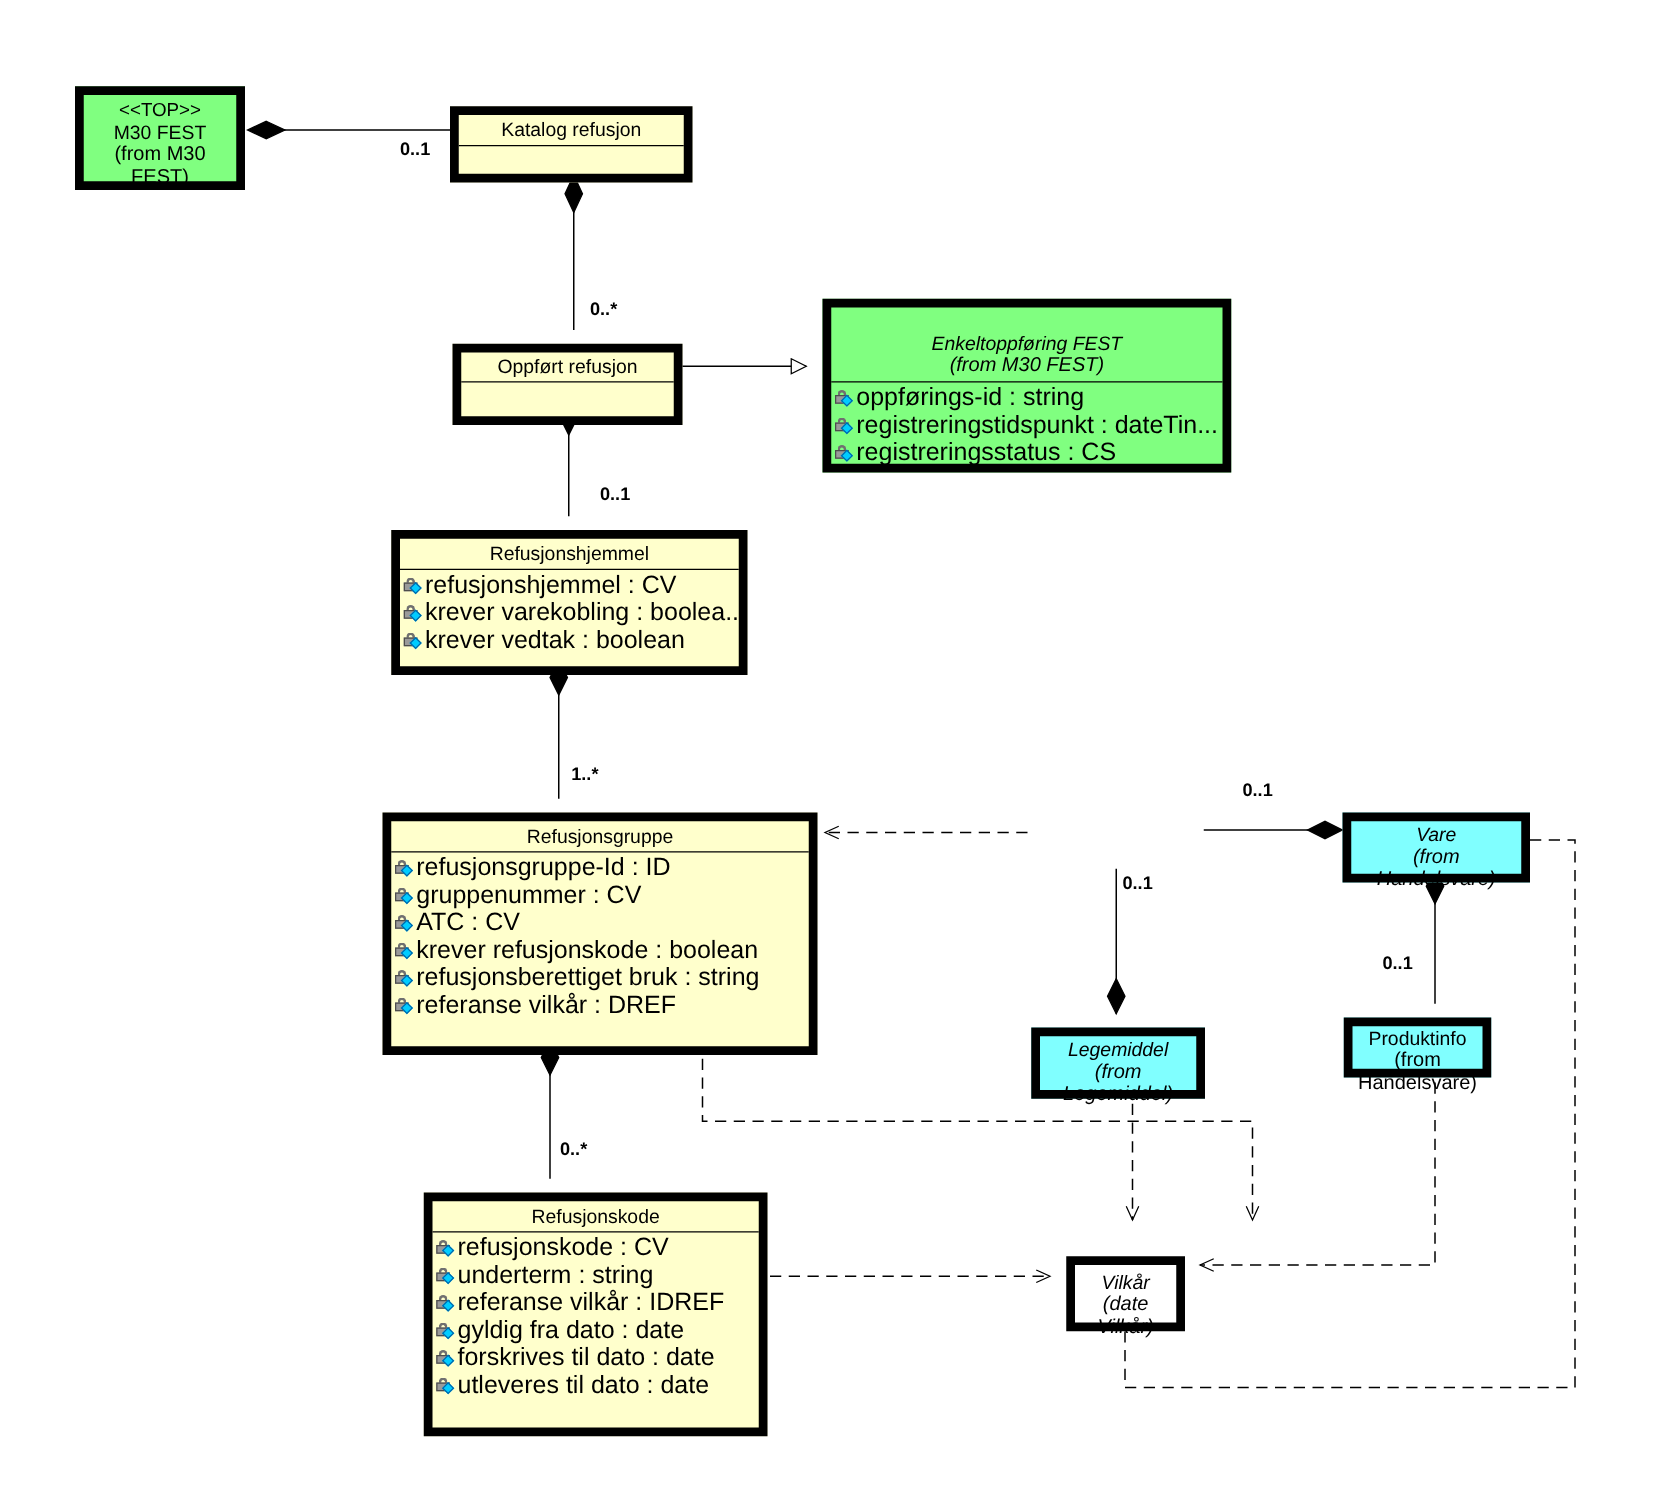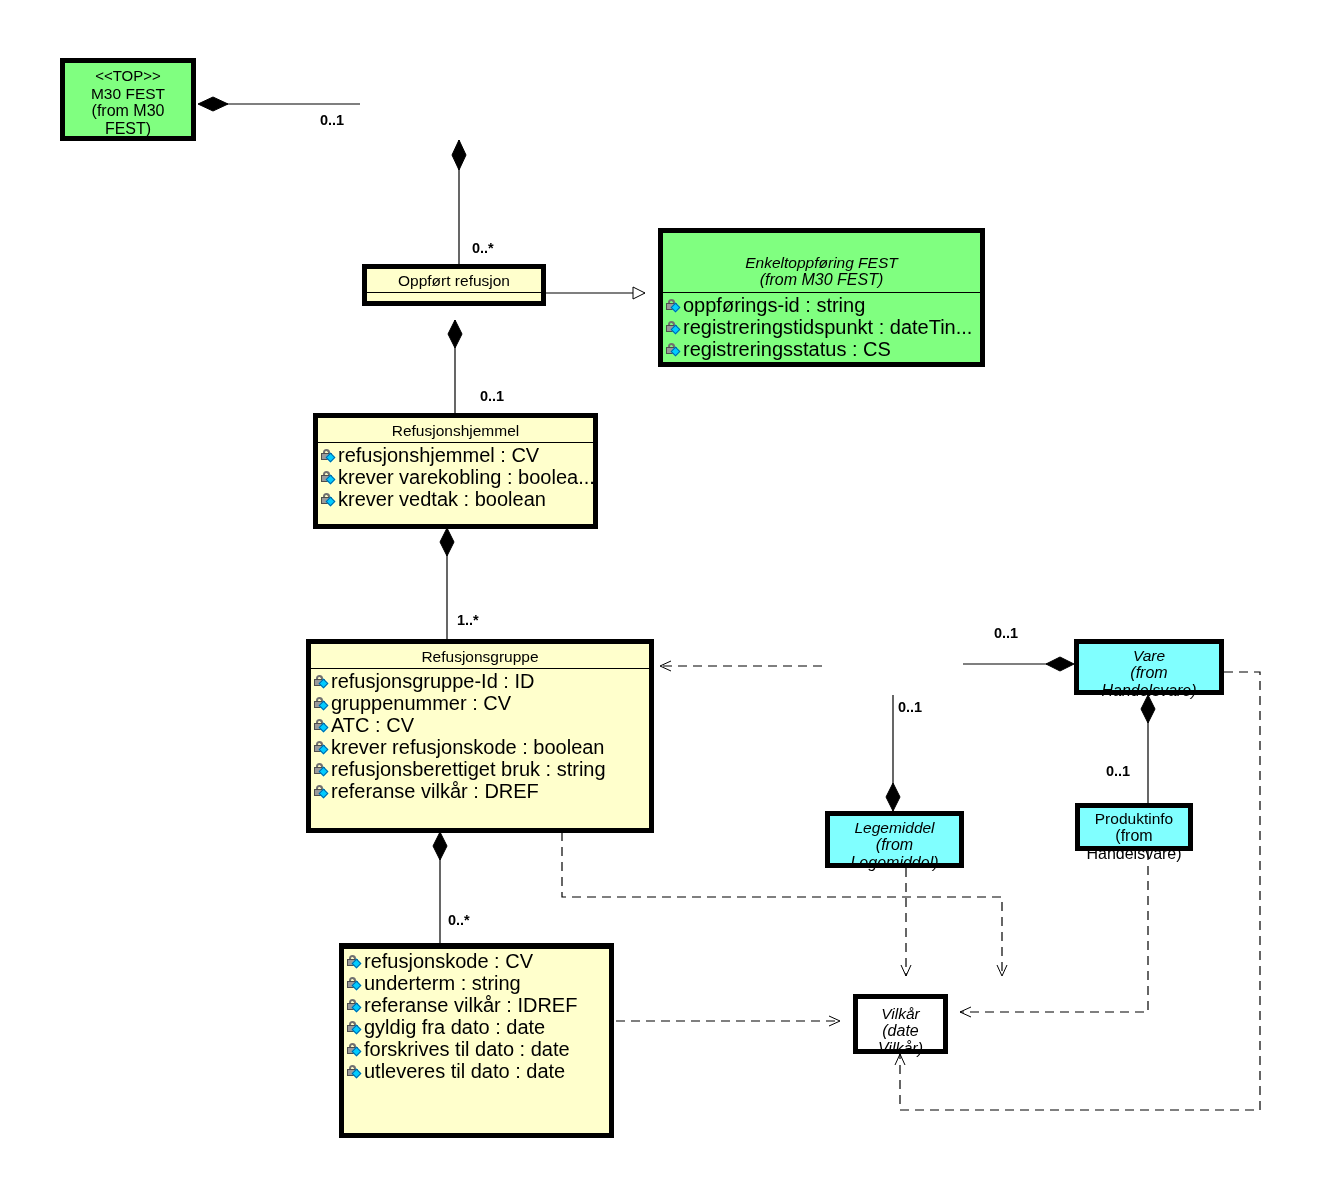--- a/index.html
+++ b/index.html
@@ -17,23 +17,24 @@
   }
   svg.edges {
     position: absolute;
     left: 0; top: 0;
     width: 1337px;
     height: 1193px;
     pointer-events: none;
   }
   .uml-class {
     position: absolute;
-    border: 5px solid #000000;
+    border: 7px solid #000000;
     box-sizing: border-box;
     background: #ffffcc;
+    margin-top: 11px;
   }
   .uml-class .hdr {
     padding: 2px 4px 3px 4px;
     text-align: center;
     line-height: 1.12;
   }
   .uml-class .hdr .stereo {
     display: block;
     font-size: 15px;
     color: #000;
@@ -200,22 +201,29 @@
   <div class="mult" style="left:1106px; top:763px;">0..1</div>
 
   <div class="uml-class green" style="left:60px; top:58px; width:136px; height:83px;">
     <div class="hdr" style="padding-top:5px;">
       <span class="stereo">&lt;&lt;TOP&gt;&gt;</span>
       <span class="cname">M30 FEST</span>
       <span class="from">(from M30 FEST)</span>
     </div>
   </div>
 
-
-  <div class="uml-class" style="left:362px; top:264px; width:184px; height:42px;">
+  <div class="uml-class" style="left:360px; top:74px; width:194px; height:61px;">
+    <div class="hdr" style="padding-top:4px;">
+      <span class="cname">Katalog refusjon</span>
+    </div>
+    <div class="divider"></div>
+    <div class="attrs empty-comp"></div>
+  </div>
+
+  <div class="uml-class" style="left:362px; top:264px; width:184px; height:65px;">
     <div class="hdr" style="padding-top:3px;">
       <span class="cname">Oppført refusjon</span>
     </div>
     <div class="divider"></div>
     <div class="attrs empty-comp" style="height:24px;"></div>
   </div>
 
   <div class="uml-class green" style="left:658px; top:228px; width:327px; height:139px;">
     <div class="hdr" style="padding-top:21px;">
       <span class="cname italic">Enkeltoppføring FEST</span>
@@ -334,20 +342,23 @@
             <span class="lock-sh"></span>
             <span class="lock-bd"></span>
             <span class="dia"></span>
           </span>
         <span class="alabel">krever vedtak : boolean</span>
       </div>
     </div>
   </div>
 
   <div class="uml-class" style="left:339px; top:943px; width:275px; height:195px;">
+    <div class="hdr" style="padding-top:4px;">
+      <span class="cname">Refusjonskode</span>
+    </div>
     <div class="divider"></div>
     <div class="attrs">
       <div class="attr">
         <span class="ic">
             <span class="lock-sh"></span>
             <span class="lock-bd"></span>
             <span class="dia"></span>
           </span>
         <span class="alabel">refusjonskode : CV</span>
       </div>

